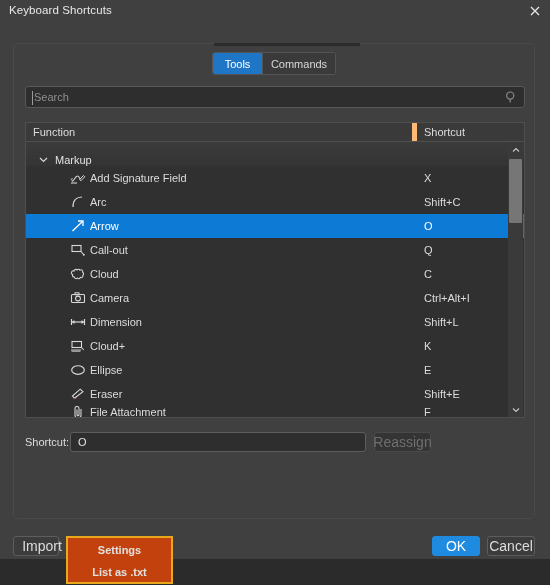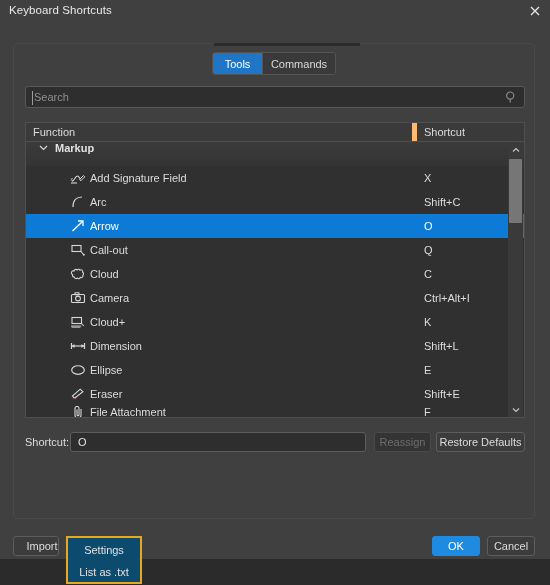--- a/index.html
+++ b/index.html
@@ -91,21 +91,21 @@
   .th.sc{flex:1;}
 
   .tbody{
     position:absolute;left:0;top:20px;width:500px;height:276px;
     background:#303030;border:1px solid #4f4f4f;border-top:none;
     box-sizing:border-box;overflow:hidden;
   }
   .grouprow{
     position:relative;height:24px;
     background:linear-gradient(#3b3b3b,#343434);
-    display:flex;align-items:flex-start;font-weight:bold;
+    display:flex;align-items:flex-end;
   }
   .grouprow .chev{margin-left:13px;}
   .grouprow .glabel{margin-left:7px;font-size:11px;color:#e2e2e2;}
 
   .row{
     position:relative;height:24px;display:flex;align-items:center;
     cursor:default;
   }
   .row.sel{background:#0d7ad6;}
   .row .ico{
@@ -146,21 +146,21 @@
   }
   .sc-input{
     position:absolute;left:70px;top:411px;width:296px;height:20px;
     background:#2e2e2e;border:1px solid #5d5d5d;border-radius:3px;
     box-sizing:border-box;
     font-size:11px;color:#e4e4e4;line-height:18px;padding-left:7px;
   }
   .btn{
     box-sizing:border-box;display:flex;align-items:center;justify-content:center;
     border:1px solid #5d5d5d;border-radius:3px;background:#3c3c3c;
-    font-size:11px;color:#dcdcdc;cursor:pointer;
+    font-size:14px;color:#dcdcdc;cursor:pointer;
   }
   .btn.disabled{color:#6e6e6e;border-color:#4a4a4a;background:#343434;cursor:default;}
   .reassign{position:absolute;left:374px;top:411px;width:57px;height:20px;}
   .restore{position:absolute;left:436px;top:411px;width:89px;height:20px;}
 
   
   .bottom{
     position:absolute;left:0;top:538px;width:550px;height:34px;
     background:#2b2b2b;
   }
@@ -172,23 +172,24 @@
   }
   .export-btn .exp-chev{position:absolute;right:8px;top:5px;}
   .ok-btn{
     position:absolute;left:432px;top:-23px;width:48px;height:20px;
     background:#1e8ae0;border-color:#1e8ae0;color:#ffffff;
   }
   .cancel-btn{position:absolute;left:487px;top:-23px;width:48px;height:20px;}
 
   
   .menu{
-    position:absolute;left:66px;top:536px;width:76px;height:48px;
-    background:#0c4a6e;border:2px solid #e8a81e;box-sizing:border-box;
+    position:absolute;left:66px;top:536px;width:107px;height:48px;
+    background:#c2410c;border:2px solid #e8a81e;box-sizing:border-box;
     z-index:40;
+    font-weight:bold;
   }
   .menu-item{
     height:22px;display:flex;align-items:center;justify-content:center;
     font-size:11px;color:#e2e2e2;cursor:pointer;
   }
   .menu-item:first-child{margin-top:1px;}
 
   .grip{position:absolute;right:4px;bottom:2px;}
 </style>
 </head>
@@ -311,40 +312,40 @@
               <circle cx="8" cy="7.5" r="2.4" stroke="#d8d8d8" stroke-width="1.1" fill="none"></circle>
             </svg>
           </span>
           <span class="name">Camera</span>
           <span class="key">Ctrl+Alt+I</span>
         </div>
 
         <div class="row">
           <span class="ico">
             <svg width="16" height="14" viewBox="0 0 16 14">
+              <path d="M1.5 4 L1.5 10 M14.5 4 L14.5 10" stroke="#d8d8d8" stroke-width="1.2"></path>
+              <path d="M2 7 L14 7" stroke="#d8d8d8" stroke-width="1.2"></path>
+              <path d="M4.5 5 L2 7 L4.5 9 Z M11.5 5 L14 7 L11.5 9 Z" fill="#d8d8d8"></path>
+            </svg>
+          </span>
+          <span class="name">Dimension</span>
+          <span class="key">Shift+L</span>
+        </div>
+
+        <div class="row">
+          <span class="ico">
+            <svg width="16" height="14" viewBox="0 0 16 14">
               <rect x="2" y="2.5" width="9.5" height="6" stroke="#d8d8d8" stroke-width="1.1" fill="none"></rect>
               <path d="M11.5 8.5 L13.8 11" stroke="#d8d8d8" stroke-width="1.1" fill="none"></path>
               <path d="M2 10 L2 12 M4 10 L4 12 M6 10 L6 12 M8 10 L8 12 M10 10 L10 12" stroke="#d8d8d8" stroke-width="0.9"></path>
               <path d="M1.6 12.2 L10.4 12.2" stroke="#d8d8d8" stroke-width="0.9"></path>
             </svg>
           </span>
           <span class="name">Cloud+</span>
           <span class="key">K</span>
-        </div>
-
-        <div class="row">
-          <span class="ico">
-            <svg width="16" height="14" viewBox="0 0 16 14">
-              <path d="M1.5 4 L1.5 10 M14.5 4 L14.5 10" stroke="#d8d8d8" stroke-width="1.2"></path>
-              <path d="M2 7 L14 7" stroke="#d8d8d8" stroke-width="1.2"></path>
-              <path d="M4.5 5 L2 7 L4.5 9 Z M11.5 5 L14 7 L11.5 9 Z" fill="#d8d8d8"></path>
-            </svg>
-          </span>
-          <span class="name">Dimension</span>
-          <span class="key">Shift+L</span>
         </div>
 
         <div class="row">
           <span class="ico">
             <svg width="16" height="14" viewBox="0 0 16 14">
               <ellipse cx="8" cy="7" rx="6.3" ry="4.3" stroke="#d8d8d8" stroke-width="1.15" fill="none"></ellipse>
             </svg>
           </span>
           <span class="name">Ellipse</span>
           <span class="key">E</span>
@@ -385,21 +386,20 @@
             </svg>
           </div>
         </div>
 
       </div>
     </div>
 
     <div class="sc-label">Shortcut:</div>
     <div class="sc-input">O</div>
     <div class="btn disabled reassign">Reassign</div>
-    <div class="btn restore">Restore Defaults</div>
 
     <div class="bottom">
       <div class="btn import-btn">Import</div>
       <div class="btn export-btn">
         <span>Export</span>
         <span class="exp-chev">
           <svg width="9" height="8" viewBox="0 0 9 8">
             <path d="M1 2.5 L4.5 6 L8 2.5" stroke="#6fa8dc" stroke-width="1.2" fill="none"></path>
           </svg>
         </span>

